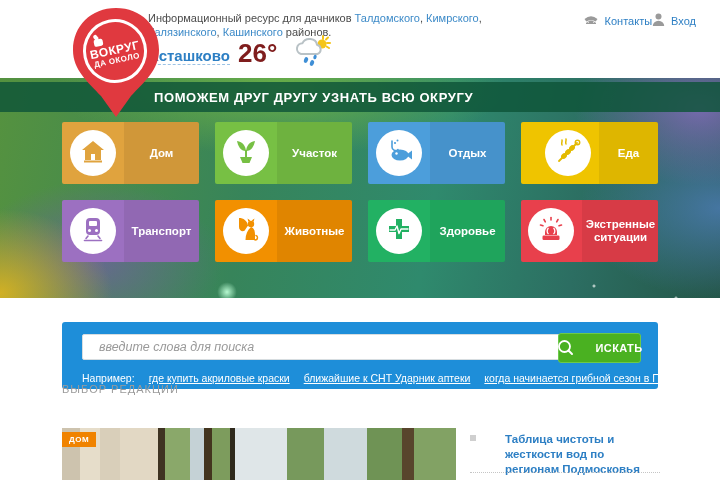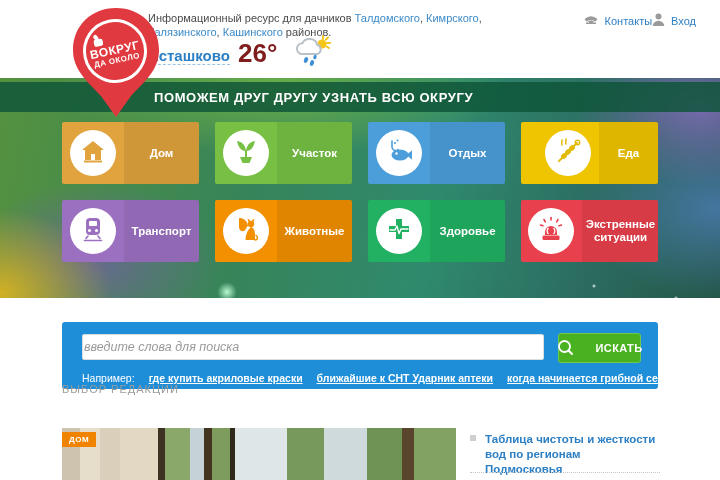--- a/index.html
+++ b/index.html
@@ -62,47 +62,47 @@
   .t-food{background:#efc400;color:#e3ba00;padding-left:16px;}
   .t-transport{background:#9c70c1;color:#9c70c1;}
   .t-animals{background:#f29000;color:#f29000;}
   .t-health{background:#22b163;color:#22b163;}
   .t-emergency{background:#e8404c;color:#e8404c;justify-content:center;}
 
   
   .search-panel{position:absolute;left:62px;top:322px;width:596px;height:67px;
                 background:#1e8ed9;border-radius:3px;}
   .search-input{position:absolute;left:20px;top:12px;width:458px;height:24px;border:1px solid #d7dde0;
-                border-radius:2px;padding:0 1px;font-size:12.5px;font-style:italic;color:#444;
+                border-radius:2px;padding:0 16px;font-size:12.5px;font-style:italic;color:#444;
                 font-family:"Liberation Sans",sans-serif;outline:none;}
   .search-input::placeholder{color:#9a9a9a;font-style:italic;}
   .search-btn{position:absolute;right:17px;top:11px;width:81px;height:28px;background:#4ab121;
               border:1px solid #6cc94a;border-radius:3px;display:flex;align-items:center;
               justify-content:center;gap:22px;cursor:pointer;}
   .search-btn span{color:#fff;font-size:11px;font-weight:bold;letter-spacing:.4px;}
   .examples{position:absolute;left:20px;top:50px;display:flex;gap:14px;font-size:10.5px;color:#fff;
             white-space:nowrap;}
-  .examples .ex{color:#fff;font-weight:bold;text-decoration:underline;cursor:pointer;text-align:center;}
+  .examples .ex{color:#fff;font-weight:normal;text-decoration:underline;cursor:pointer;text-align:center;}
 
   
   .ec-heading{position:absolute;left:62px;top:383px;font-size:11px;color:#9b9b9b;letter-spacing:1px;}
   .ec-photo{position:absolute;left:62px;top:428px;width:394px;height:52px;cursor:pointer;
     background:linear-gradient(90deg,
       #cdc3ae 0,#cdc3ae 18px,#e6ddca 18px,#e6ddca 38px,#d9cfba 38px,#d9cfba 58px,
       #e2d8c4 58px,#e2d8c4 96px,#3e3322 96px,#3e3322 103px,#8aa86a 103px,#8aa86a 128px,
       #c5d2d6 128px,#c5d2d6 142px,#43351f 142px,#43351f 150px,#7d9c5d 150px,#7d9c5d 168px,
       #2f2a1c 168px,#2f2a1c 173px,#dfe6e8 173px,#dfe6e8 225px,#77995c 225px,#77995c 262px,
       #cfdadd 262px,#cfdadd 305px,#6f9355 305px,#6f9355 340px,#58452c 340px,#58452c 352px,
       #82a264 352px,#82a264 394px);}
   .ec-badge{position:absolute;left:0;top:4px;background:#f08300;color:#fff;font-size:8px;
             font-weight:bold;letter-spacing:.5px;padding:3px 7px;cursor:pointer;}
   .ec-list{position:absolute;left:470px;top:432px;width:190px;}
   .ec-item{display:flex;gap:9px;}
   .ec-bullet{flex:0 0 6px;width:6px;height:6px;background:#cfcfcf;margin-top:3px;}
-  .ec-link{font-size:11.5px;font-weight:bold;color:#2d7fc4;line-height:15px;cursor:pointer;}
+  .ec-link{font-size:11.5px;font-weight:bold;color:#2d7fc4;line-height:15px;cursor:pointer;margin-left:20px;}
   .ec-sep{position:absolute;left:0;top:40px;width:190px;border-top:1px dotted #c5c5c5;}
 </style>
 </head>
 <body>
 
 <div class="page">
 
   <div class="header">
     <div class="tagline"><span>Информационный ресурс для дачников</span>
       <a>Талдомского</a><span>, </span>

